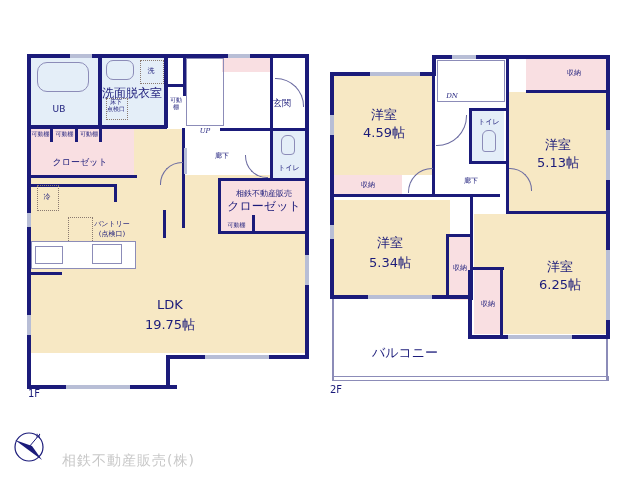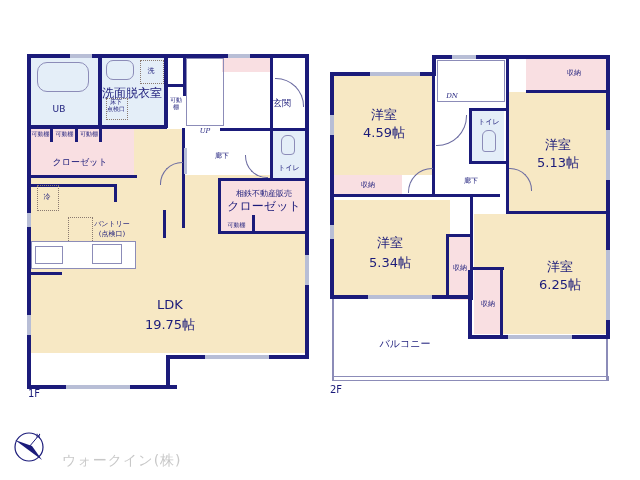--- a/index.html
+++ b/index.html
@@ -178,26 +178,26 @@
   <div class="lbl sm" style="left:554px;top:69px;width:40px;">収納</div>
   <div class="lbl lg" style="left:350px;top:236px;width:80px;">洋室</div>
   <div class="lbl lg" style="left:350px;top:256px;width:80px;">5.34帖</div>
   <div class="lbl sm" style="left:450px;top:264px;width:20px;">収納</div>
   <div class="lbl lg" style="left:520px;top:260px;width:80px;">洋室</div>
   <div class="lbl lg" style="left:520px;top:278px;width:80px;">6.25帖</div>
   <div class="lbl sm" style="left:476px;top:300px;width:24px;">収納</div>
   <div class="lbl sm" style="left:474px;top:118px;width:30px;">トイレ</div>
   <div class="lbl sm" style="left:456px;top:177px;width:30px;">廊下</div>
   <div class="lbl sm" style="left:440px;top:92px;width:24px;font-style:italic;font-family:'DejaVu Serif',serif;">DN</div>
-  <div class="lbl md" style="left:370px;top:338px;width:70px;font-size:10px;">バルコニー</div>
+  <div class="lbl md" style="left:370px;top:346px;width:70px;font-size:13px;">バルコニー</div>
 
   <div class="floor-tag" style="left:330px;top:384px;">2F</div>
 </div>
 
 <div class="abs" style="left:12px;top:430px;width:34px;height:34px;">
   <svg width="34" height="34" viewBox="0 0 34 34">
     <circle cx="17" cy="17" r="14" fill="none" stroke="#1b1b7a" stroke-width="1.2"></circle>
     <polygon points="3,10 30,30 20,16" fill="#1b1b7a"></polygon>
     <line x1="17" y1="17" x2="28" y2="4" stroke="#1b1b7a" stroke-width="1"></line>
     <text x="24" y="8" font-size="6" fill="#1b1b7a">N</text>
   </svg>
 </div>
-<div class="company">ウォークイン(株)</div>
+<div class="company">相鉄不動産販売(株)</div>
 
 </body></html>

